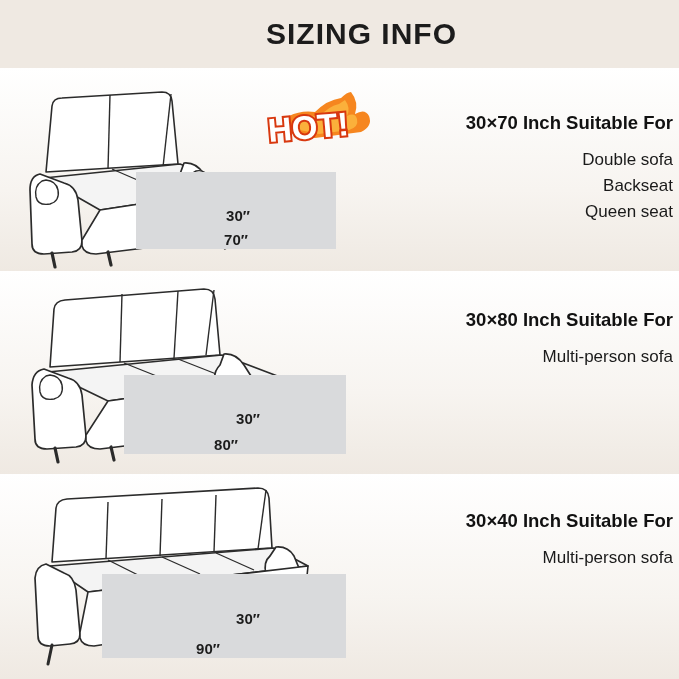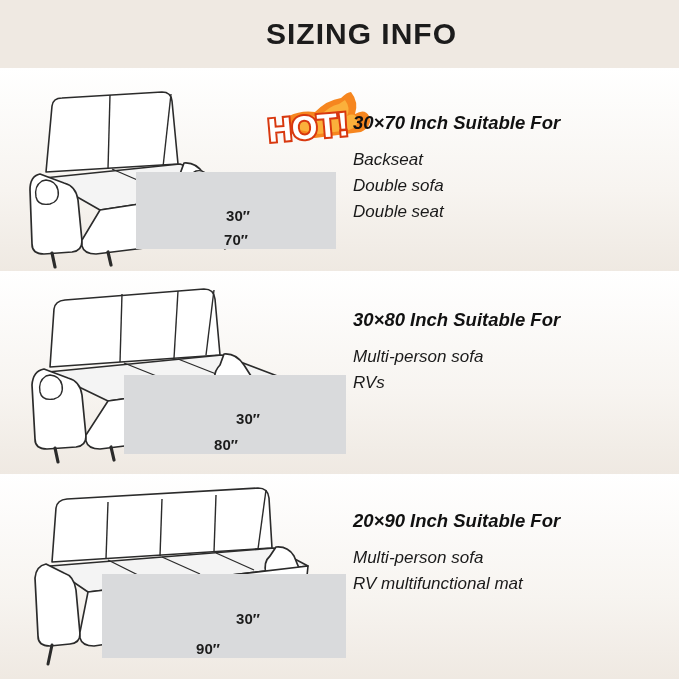--- a/index.html
+++ b/index.html
@@ -66,23 +66,22 @@
   }
   .illus svg { display: block; }
 
   
   .textcol {
     position: absolute;
     right: 6px;
     width: 320px;
     top: 0;
     height: 100%;
-    text-align: left;
+    text-align: right;
     color: #1c1c1c;
-    font-style: italic;
   }
   .size-title {
     font-size: 18.5px;
     font-weight: bold;
     color: #111111;
     white-space: nowrap;
   }
   .use-line {
     font-size: 17px;
     color: #1a1a1a;
@@ -159,23 +158,23 @@
         <g>
           <text x="14" y="54" font-family="&quot;Liberation Sans&quot;, sans-serif" font-size="33" font-weight="bold" fill="#ffffff" stroke="#d8380f" stroke-width="4" paint-order="stroke" transform="rotate(-5 14 54)">HOT!</text>
         </g>
       </svg>
     </div>
 
     <div class="textcol">
       <div class="t1">
         <div class="size-title">30×70 Inch Suitable For</div>
         <div class="uses">
+          <div class="use-line">Double sofa</div>
           <div class="use-line">Backseat</div>
-          <div class="use-line">Double sofa</div>
-          <div class="use-line">Double seat</div>
+          <div class="use-line">Queen seat</div>
         </div>
       </div>
     </div>
   </div>
 
   <div class="divider d1"></div>
 
   <div class="row r2">
 
     <div class="illus">
@@ -208,21 +207,20 @@
     <svg class="illus" style="left:8px; pointer-events:none;" width="350" height="203" viewBox="0 0 350 203">
       <text class="dimlabel" x="240" y="153" text-anchor="middle">30″</text>
       <text class="dimlabel" x="218" y="179" text-anchor="middle">80″</text>
     </svg>
 
     <div class="textcol">
       <div class="t2">
         <div class="size-title">30×80 Inch Suitable For</div>
         <div class="uses">
           <div class="use-line">Multi-person sofa</div>
-          <div class="use-line">RVs</div>
         </div>
       </div>
     </div>
   </div>
 
   <div class="divider d2"></div>
 
   <div class="row r3">
 
     <div class="illus">
@@ -253,22 +251,21 @@
       </svg>
     </div>
 
     <svg class="illus" style="left:8px; pointer-events:none;" width="350" height="205" viewBox="0 0 350 205">
       <text class="dimlabel" x="240" y="150" text-anchor="middle">30″</text>
       <text class="dimlabel" x="200" y="180" text-anchor="middle">90″</text>
     </svg>
 
     <div class="textcol">
       <div class="t3">
-        <div class="size-title">20×90 Inch Suitable For</div>
+        <div class="size-title">30×40 Inch Suitable For</div>
         <div class="uses">
           <div class="use-line">Multi-person sofa</div>
-          <div class="use-line">RV multifunctional mat</div>
         </div>
       </div>
     </div>
   </div>
 
 </div>
 
 </body></html>

